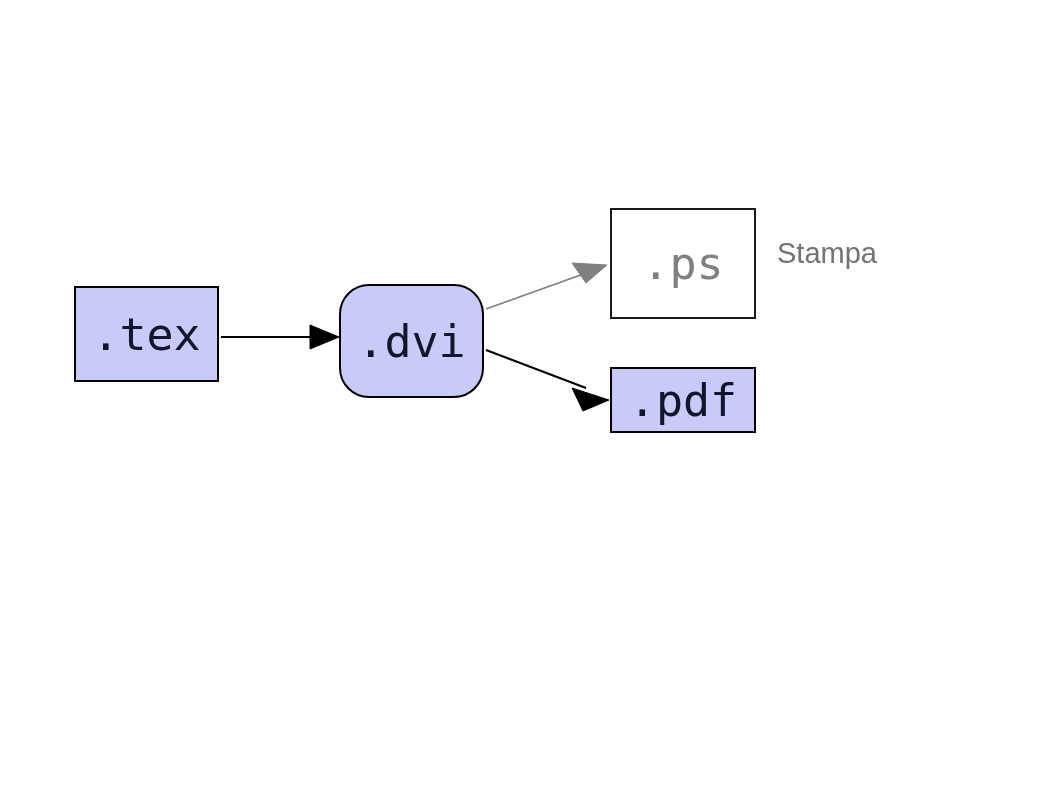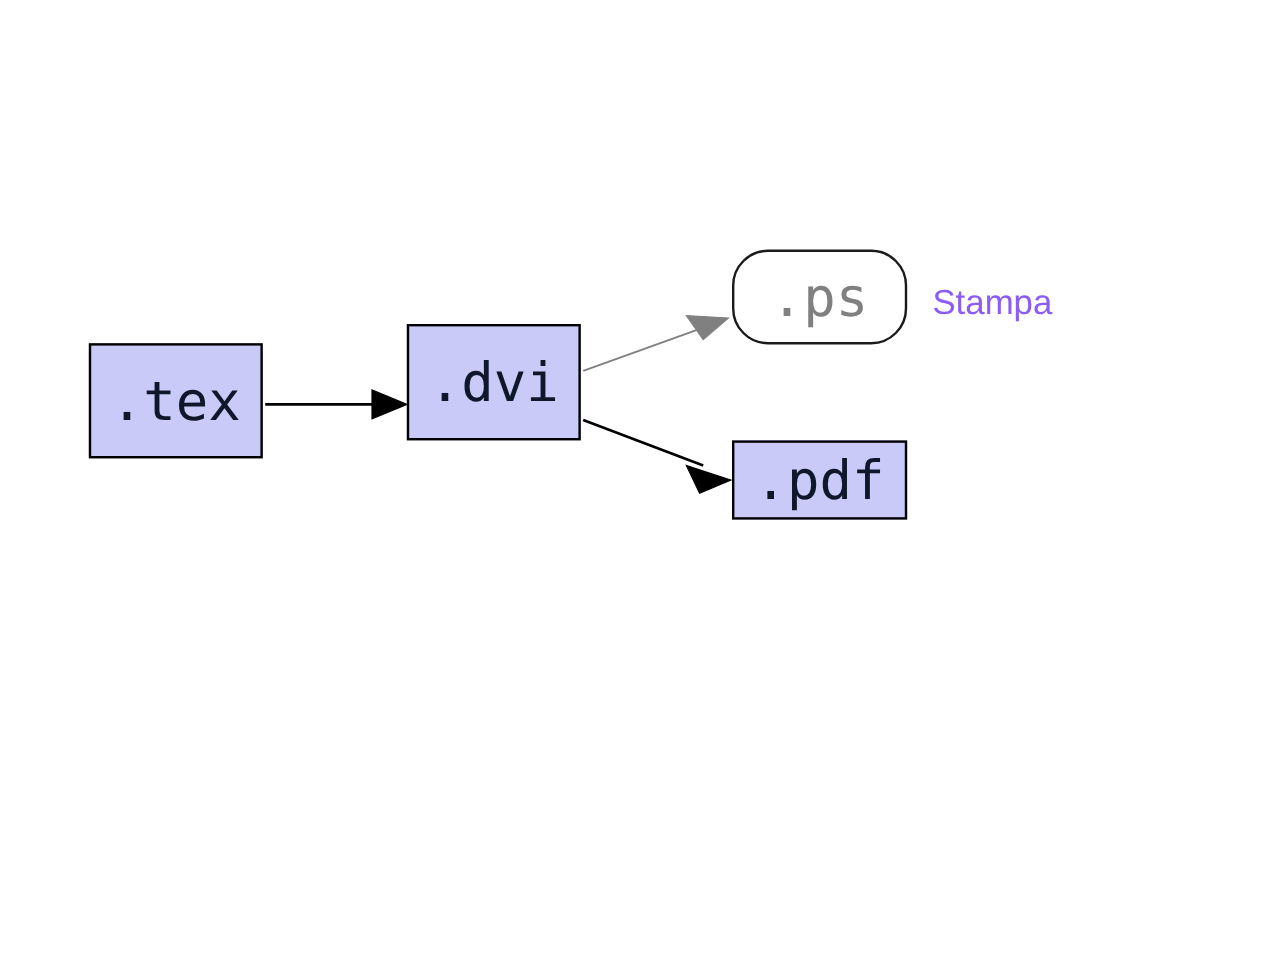--- a/index.html
+++ b/index.html
@@ -33,27 +33,27 @@
   .node-outline {
     background: #ffffff;
     border: 2px solid #1a1a1a;
     color: #808080;
   }
   #node-tex {
     left: 74px;  top: 286px;  width: 145px; height: 96px;
     font-size: 45px;
   }
   #node-dvi {
-    left: 339px; top: 270px;  width: 145px; height: 97px;
+    left: 339px; top: 284px;  width: 145px; height: 114px;
     font-size: 45px;
+    border-radius: 30px;
   }
   #node-ps {
-    left: 610px; top: 208px;  width: 146px; height: 79px;
+    left: 610px; top: 208px;  width: 146px; height: 111px;
     font-size: 45px;
-    border-radius: 30px;
   }
   #node-pdf {
     left: 610px; top: 367px;  width: 146px; height: 66px;
     font-size: 45px;
   }
   .edge-layer {
     position: absolute;
     left: 0; top: 0;
     width: 1058px;
     height: 794px;
@@ -61,21 +61,21 @@
   }
   .side-label {
     position: absolute;
     white-space: pre-line;
     line-height: 1.22;
   }
   #label-stampa {
     left: 777px;
     top: 236px;
     font-size: 29px;
-    color: #8b5cf6;
+    color: #737373;
   }
   #label-stampa-vis {
     left: 777px;
     top: 377px;
     font-size: 29px;
     color: #000000;
   }
 </style>
 </head>
 <body>

